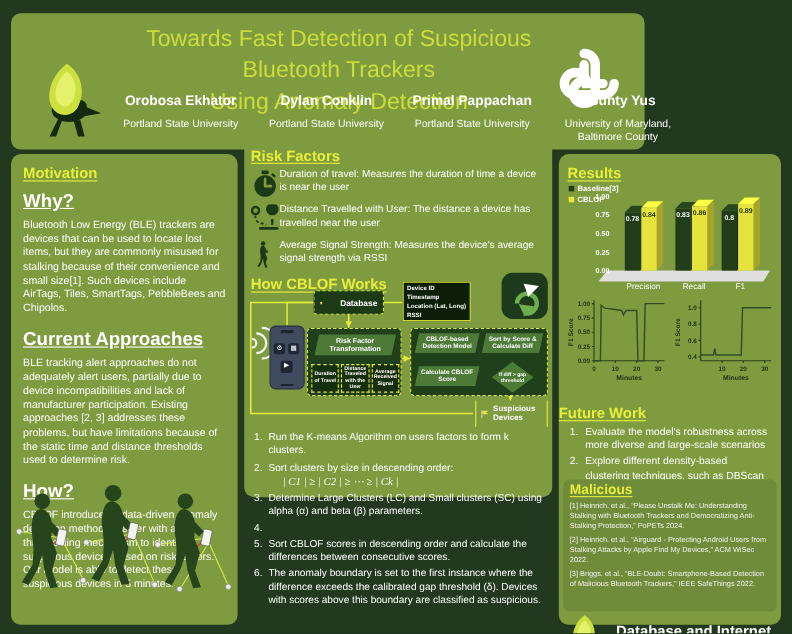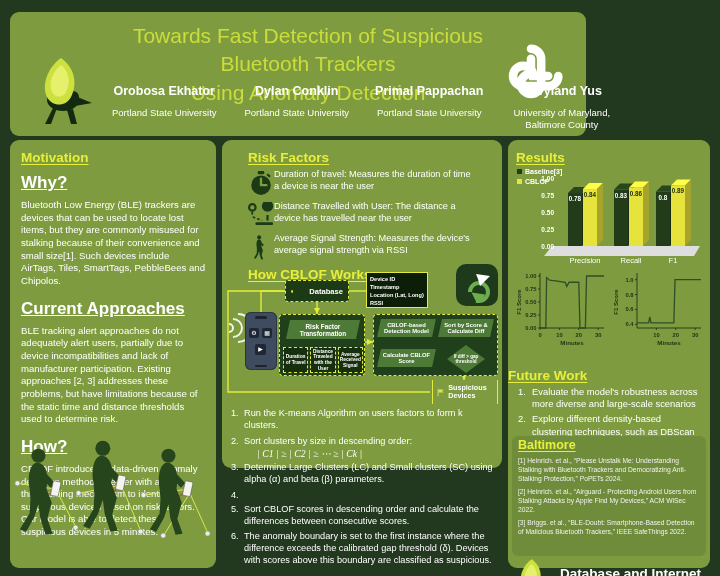--- a/index.html
+++ b/index.html
@@ -22,21 +22,21 @@
   .sec-head { color:#e8ef3a; font-size:13.5px; font-weight:600;
               text-decoration:underline; text-underline-offset:2px; margin:6px 0 4px 0; }
   .sub-head { color:#fff; font-weight:bold; font-size:17px; text-decoration:underline; margin:8px 0 6px 0; }
   .body-txt { color:#fff; font-size:9.6px; line-height:1.32; }
 
   
   .left { left:10px; top:140px; width:206px; height:428px; padding:4px 11px; }
   .walkers { position:absolute; left:4px; bottom:2px; width:198px; height:132px; }
 
   
-  .mid { left:222px; top:140px; width:280px; height:328px; padding:4px 26px; }
+  .mid { left:222px; top:124px; width:280px; height:328px; padding:4px 6px; }
   .rf-row { display:flex; align-items:flex-start; margin:3px 0 5px 0; }
   .rf-icon { width:26px; flex:0 0 26px; padding-top:1px; }
   .rf-text { color:#fff; font-size:9.2px; line-height:1.3; }
 
   .diagram { position:absolute; left:0; top:124px; width:280px; height:142px; }
   .dgm { position:absolute; }
   .dash-box { background:#1d3a16; border:1.4px dashed #e3ec3a; border-radius:3px; }
   .grp { background:#20401c; border:1.4px dashed #e3ec3a; border-radius:4px; }
   .pgram { background:#4e7a38; color:#fff; font-weight:bold; text-align:center;
            transform:skewX(-12deg); display:flex; align-items:center; justify-content:center; }
@@ -124,21 +124,21 @@
       </div>
       <div class="author">
         <div class="name">Dylan Conklin</div>
         <div class="affil">Portland State University</div>
       </div>
       <div class="author">
         <div class="name">Primal Pappachan</div>
         <div class="affil">Portland State University</div>
       </div>
       <div class="author">
-        <div class="name">Maryland Yus</div>
+        <div class="name">County Yus</div>
         <div class="affil">University of Maryland,
 Baltimore County</div>
       </div>
     </div>
   </div>
 
   <div class="panel left">
     <div class="sec-head">Motivation</div>
     <div class="sub-head">Why?</div>
     <div class="body-txt">Bluetooth Low Energy (BLE) trackers are devices that can be used to locate lost items, but they are commonly misused for stalking because of their convenience and small size[1]. Such devices include AirTags, Tiles, SmartTags, PebbleBees and Chipolos.</div>
@@ -442,21 +442,21 @@
           <span class="num">1.</span>
           <span class="txt">Evaluate the model's robustness across more diverse and large-scale scenarios</span>
         </div>
       <div class="fw-item">
           <span class="num">2.</span>
           <span class="txt">Explore different density-based clustering techniques, such as DBScan</span>
         </div>
     </div>
 
     <div class="refs-panel">
-      <div class="sec-head" style="font-size:12.5px">Baltimore</div>
+      <div class="sec-head" style="font-size:12.5px">Malicious</div>
       <div class="ref">[1] Heinrich. et al., “Please Unstalk Me: Understanding Stalking with Bluetooth Trackers and Democratizing Anti-Stalking Protection,” PoPETs 2024.</div>
       <div class="ref">[2] Heinrich. et al., “Airguard - Protecting Android Users from Stalking Attacks by Apple Find My Devices,” ACM WiSec 2022.</div>
       <div class="ref">[3] Briggs. et al., “BLE-Doubt: Smartphone-Based Detection of Malicious Bluetooth Trackers,” IEEE SafeThings 2022.</div>
     </div>
 
     <div class="lab">
       <div class="lab-row">
         <svg width="42" height="50" viewBox="0 0 60 74">
             <use href="#sym-bird"></use>
           </svg>

